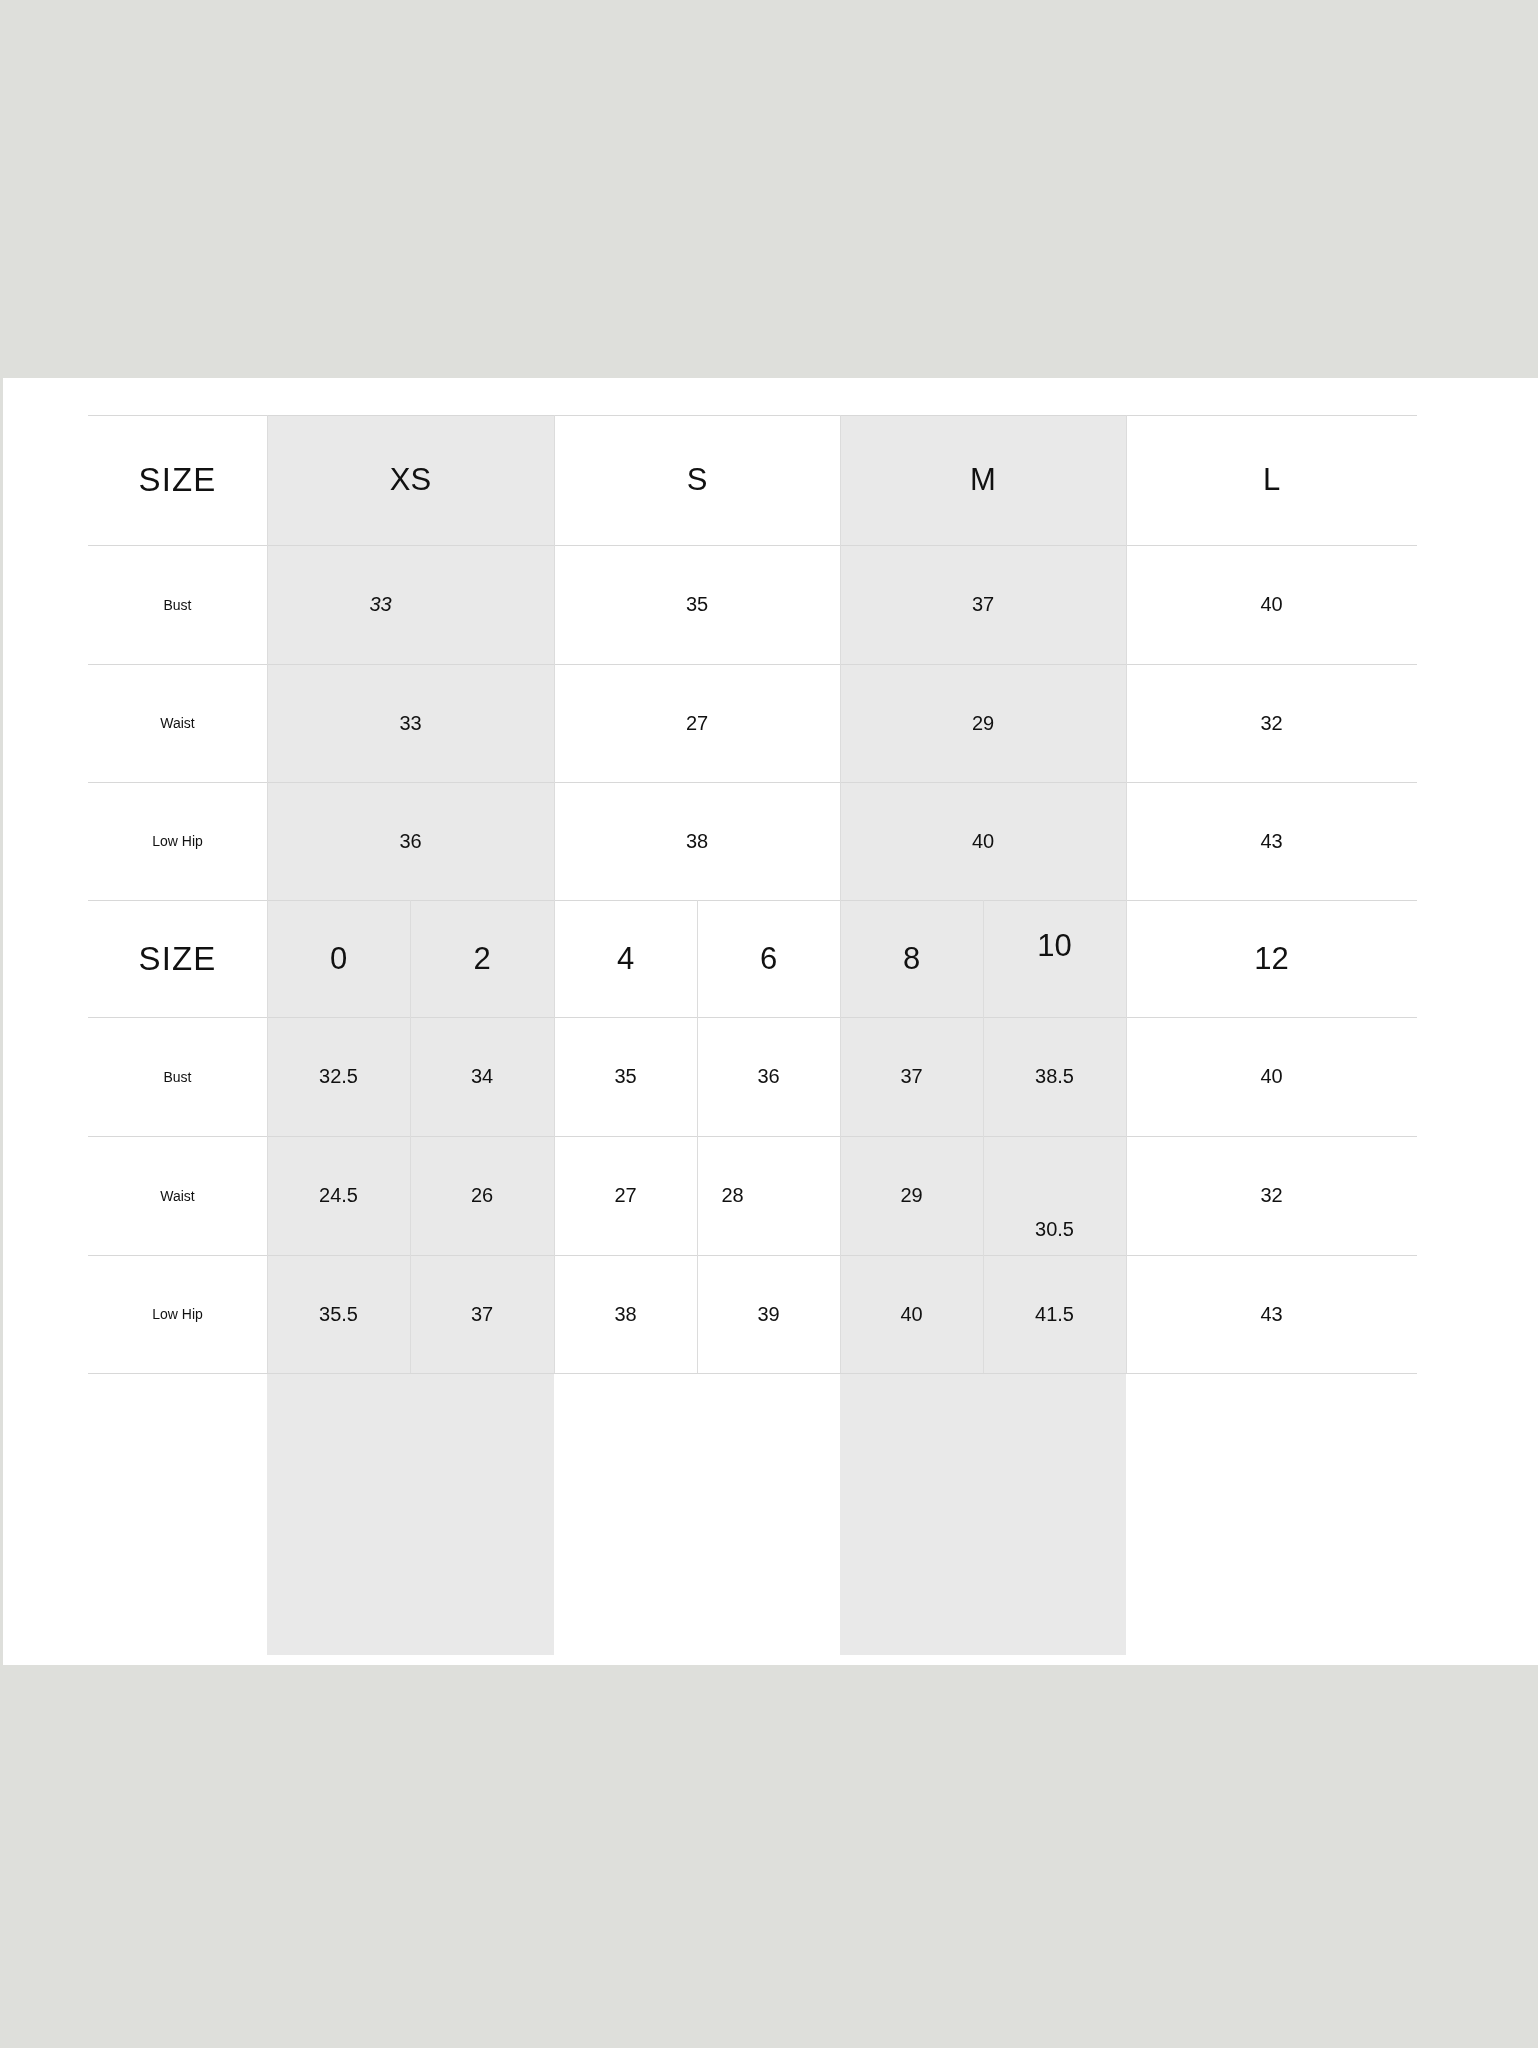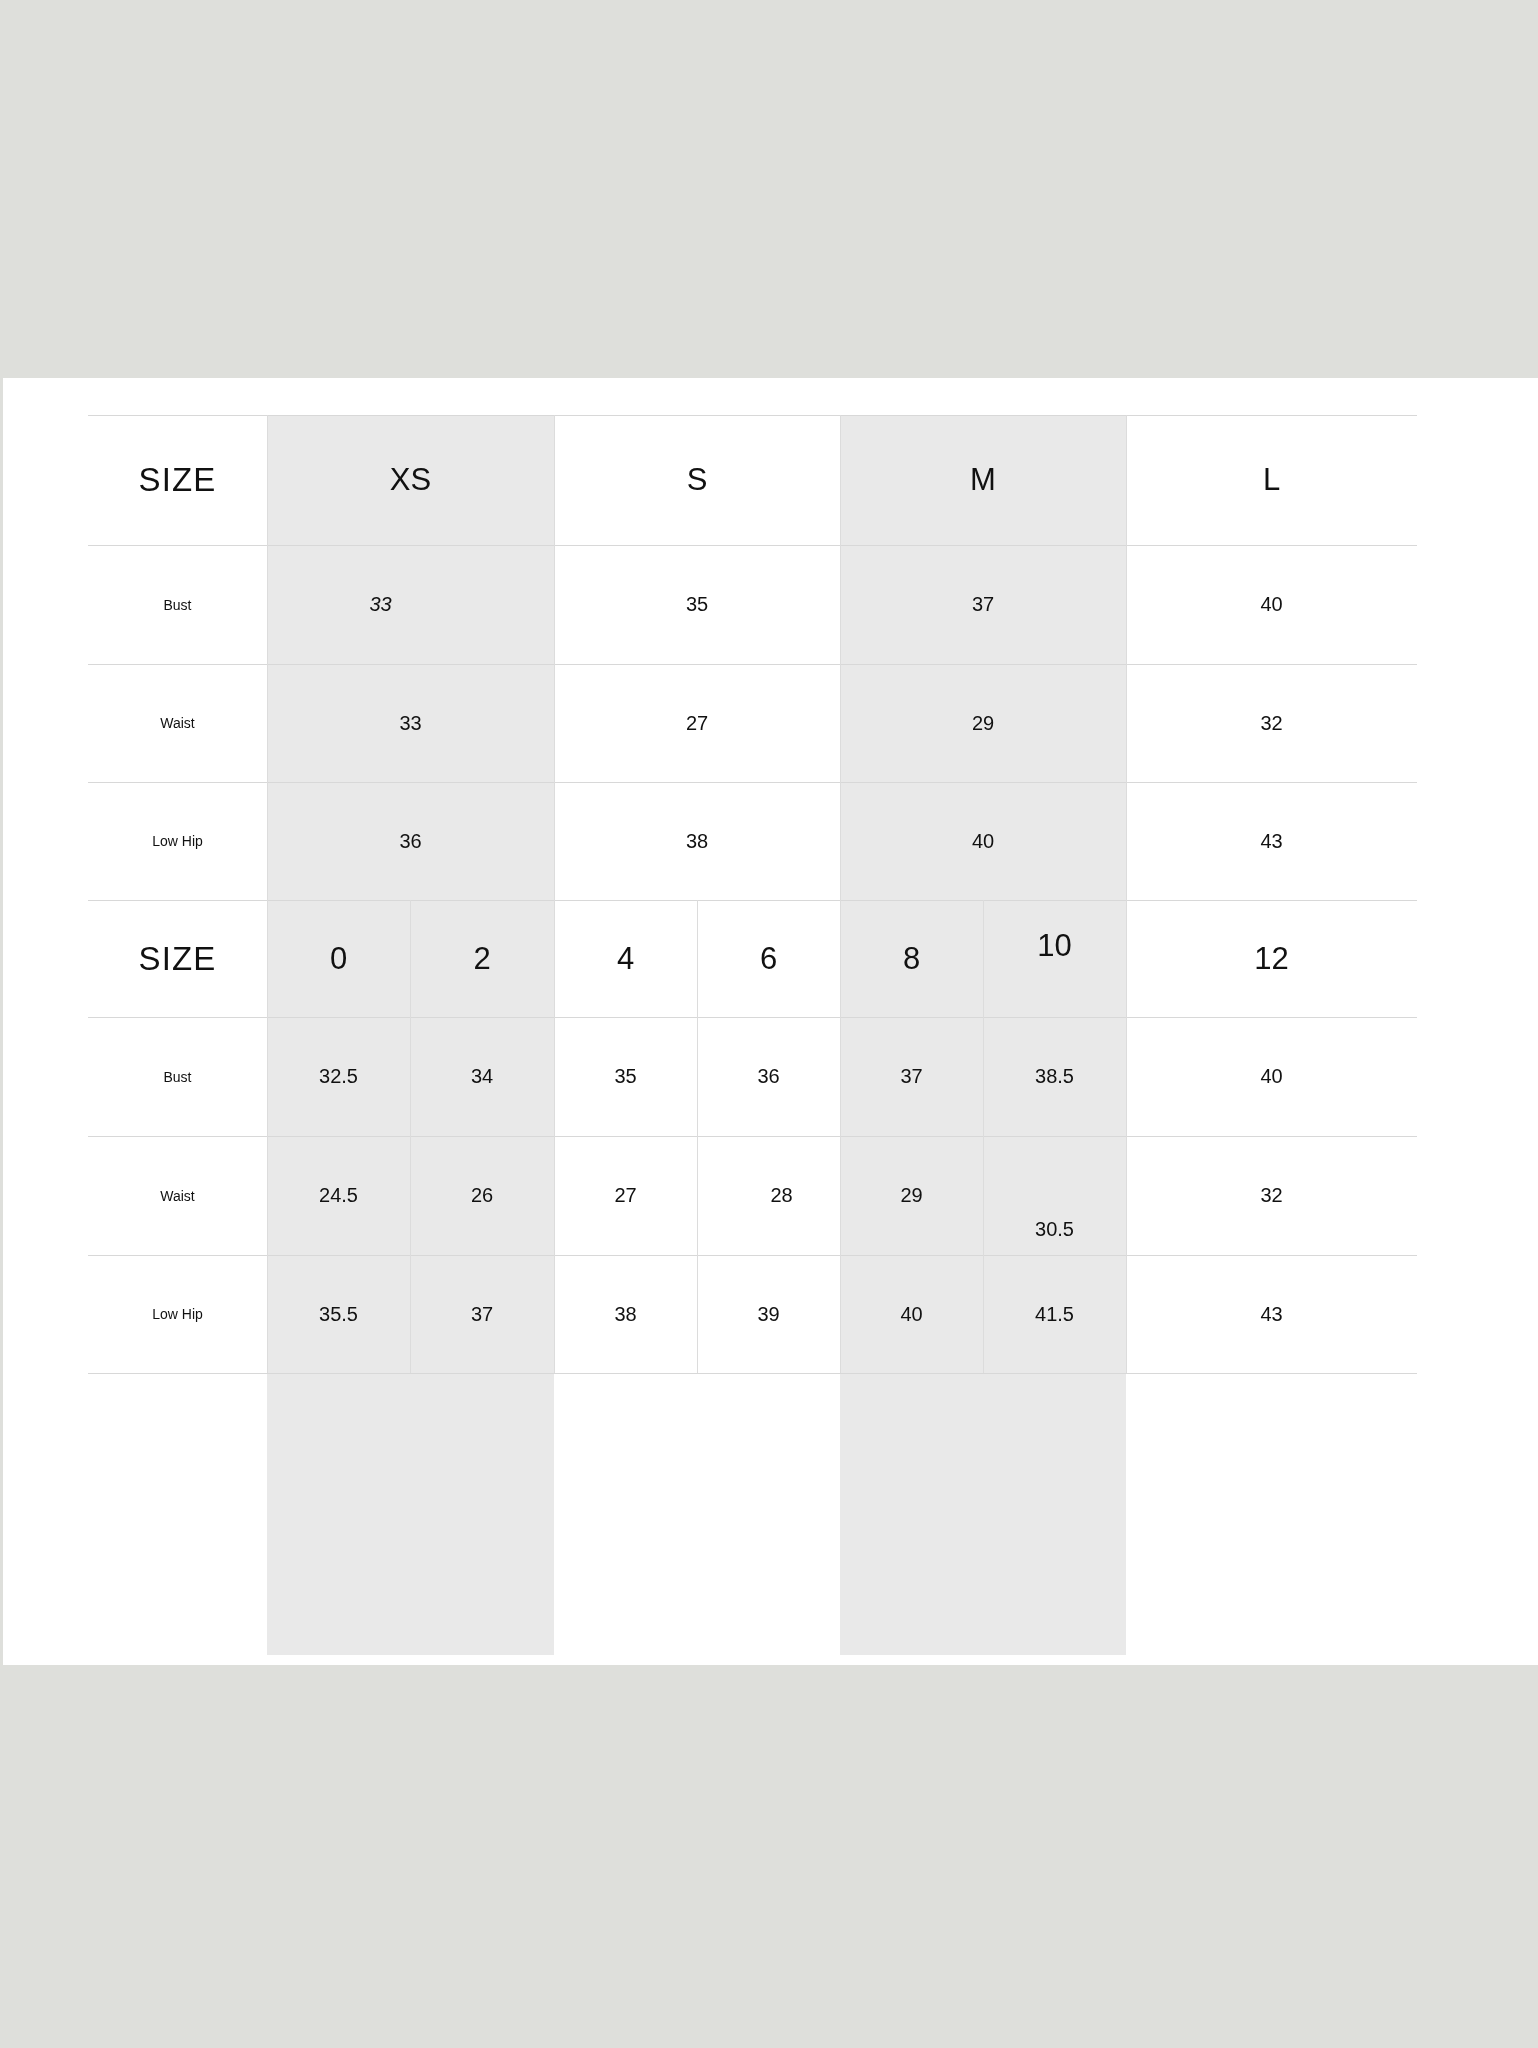--- a/index.html
+++ b/index.html
@@ -157,21 +157,21 @@
     <div class="cell value" style="left:466px; top:602px; width:143px; height:119px;">35</div>
     <div class="cell value" style="left:609px; top:602px; width:143px; height:119px;">36</div>
     <div class="cell value" style="left:752px; top:602px; width:143px; height:119px;">37</div>
     <div class="cell value" style="left:895px; top:602px; width:143px; height:119px;">38.5</div>
     <div class="cell value" style="left:1038px; top:602px; width:291px; height:119px;">40</div>
 
     <div class="cell rowlabel" style="left:0px; top:721px; width:179px; height:119px;">Waist</div>
     <div class="cell value" style="left:179px; top:721px; width:143px; height:119px;">24.5</div>
     <div class="cell value" style="left:322px; top:721px; width:144px; height:119px;">26</div>
     <div class="cell value" style="left:466px; top:721px; width:143px; height:119px;">27</div>
-    <div class="cell value" style="left:622px; top:721px; width:143px; height:119px;">28</div>
+    <div class="cell value" style="left:573px; top:721px; width:143px; height:119px;">28</div>
     <div class="cell value" style="left:752px; top:721px; width:143px; height:119px;">29</div>
     <div class="cell value" style="left:895px; top:755px; width:143px; height:119px;">30.5</div>
     <div class="cell value" style="left:1038px; top:721px; width:291px; height:119px;">32</div>
 
     <div class="cell rowlabel" style="left:0px; top:840px; width:179px; height:118px;">Low Hip</div>
     <div class="cell value" style="left:179px; top:840px; width:143px; height:118px;">35.5</div>
     <div class="cell value" style="left:322px; top:840px; width:144px; height:118px;">37</div>
     <div class="cell value" style="left:466px; top:840px; width:143px; height:118px;">38</div>
     <div class="cell value" style="left:609px; top:840px; width:143px; height:118px;">39</div>
     <div class="cell value" style="left:752px; top:840px; width:143px; height:118px;">40</div>

